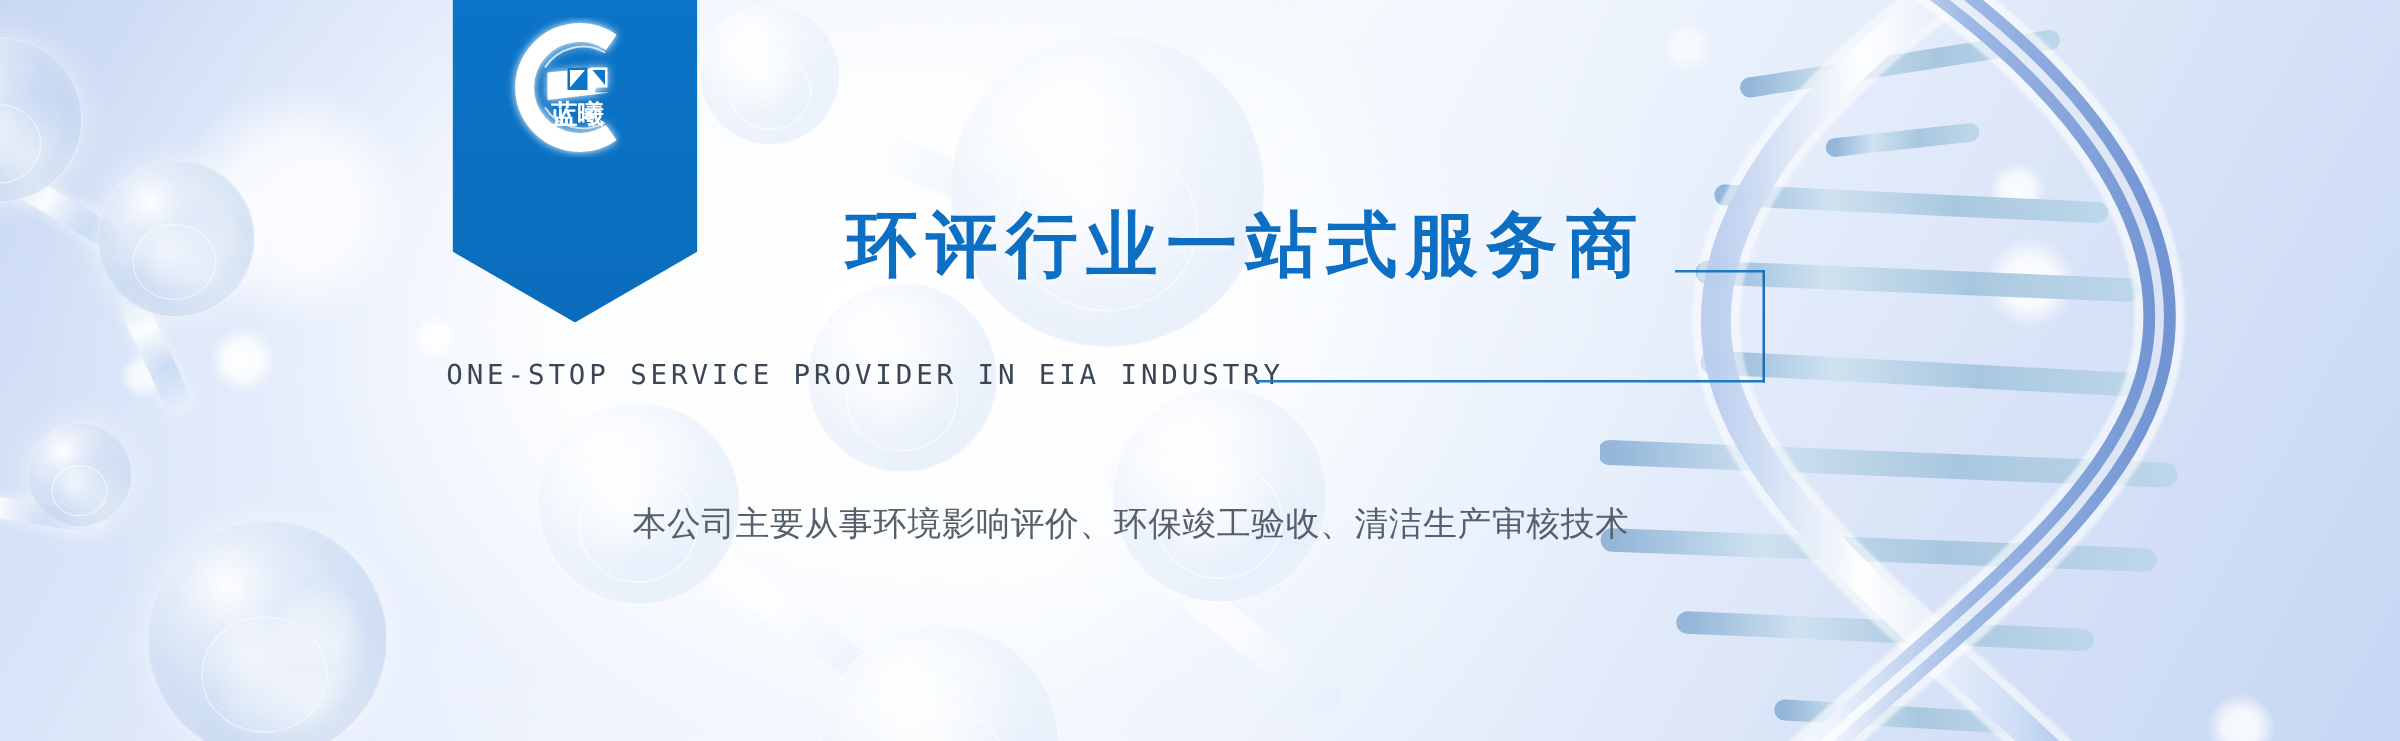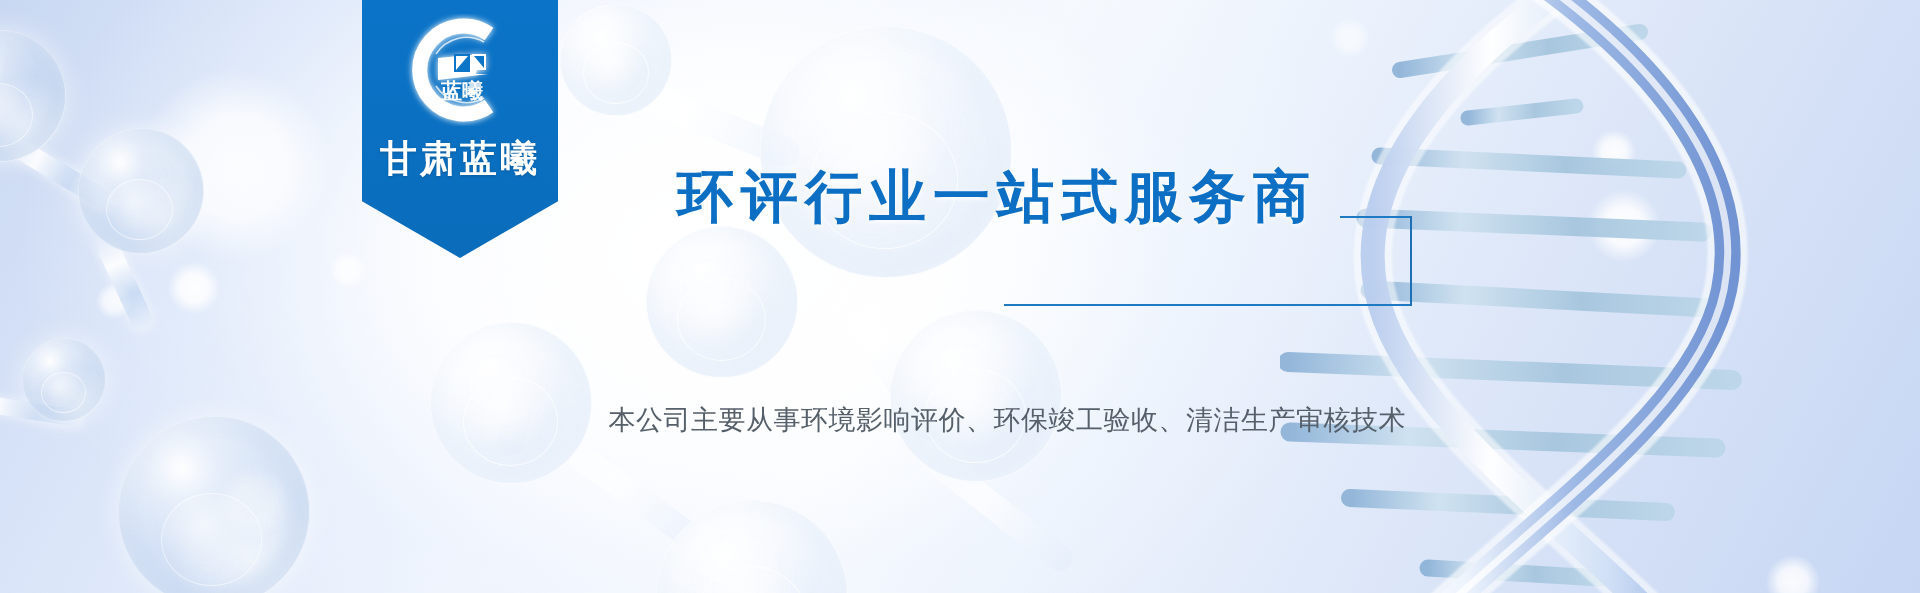--- a/index.html
+++ b/index.html
@@ -88,21 +88,21 @@
   
   .rule{position:absolute;background:#1f7ac4;height:2px;}
   .vrule{position:absolute;background:#1f6fb5;width:2px;}
 
   
   #desc{
     position:absolute;left:506px;top:398px;width:900px;
     font-family:"DejaVu Sans","Liberation Sans",sans-serif;
     font-size:27px;line-height:1.62;color:#56606b;letter-spacing:0.5px;
   }
-  #desc div{white-space:nowrap;text-align:right;}
+  #desc div{white-space:nowrap;}
 </style>
 </head>
 <body>
 
 <div id="banner">
 
   <div class="bokeh" style="left:140px;top:70px;width:190px;height:190px;opacity:.85;"></div>
   <div class="bokeh" style="left:168px;top:262px;width:52px;height:52px;opacity:.95;"></div>
   <div class="bokeh" style="left:96px;top:283px;width:36px;height:36px;opacity:.8;"></div>
   <div class="bokeh" style="left:218px;top:466px;width:72px;height:72px;opacity:.9;"></div>
@@ -204,23 +204,23 @@
 
       <path d="M 62 44 L 104 40 L 100 60 L 112 60 L 62 66 Z" fill="#ffffff"></path>
       <path d="M 78 40 L 94 40 L 94 58 L 78 58 Z" fill="#0b74c8"></path>
       <path d="M 80 42 L 92 42 L 80 56 Z" fill="#ffffff"></path>
       <path d="M 96 40 L 110 40 L 110 56 L 96 56 Z" fill="#ffffff"></path>
       <path d="M 98 42 L 108 42 L 108 54 Z" fill="#0b74c8"></path>
     </g>
     <text x="86" y="84" fill="#ffffff" font-size="21" font-weight="700" text-anchor="middle" font-family="DejaVu Sans, Liberation Sans, sans-serif">蓝曦</text>
   </svg>
 
-  <div id="ribbon-name">甘肃蓝曦</div>
 
   <div id="headline">环评行业一站式服务商</div>
+  <div id="subhead">ONE-STOP SERVICE PROVIDER IN EIA INDUSTRY</div>
 
   <div class="rule" style="left:1004px;top:304px;width:408px;"></div>
   <div class="rule" style="left:1340px;top:216px;width:72px;"></div>
   <div class="vrule" style="left:1410px;top:216px;height:90px;"></div>
 
   <div id="desc">
     <div>本公司主要从事环境影响评价、环保竣工验收、清洁生产审核技术</div>
   </div>
 
 </div>

